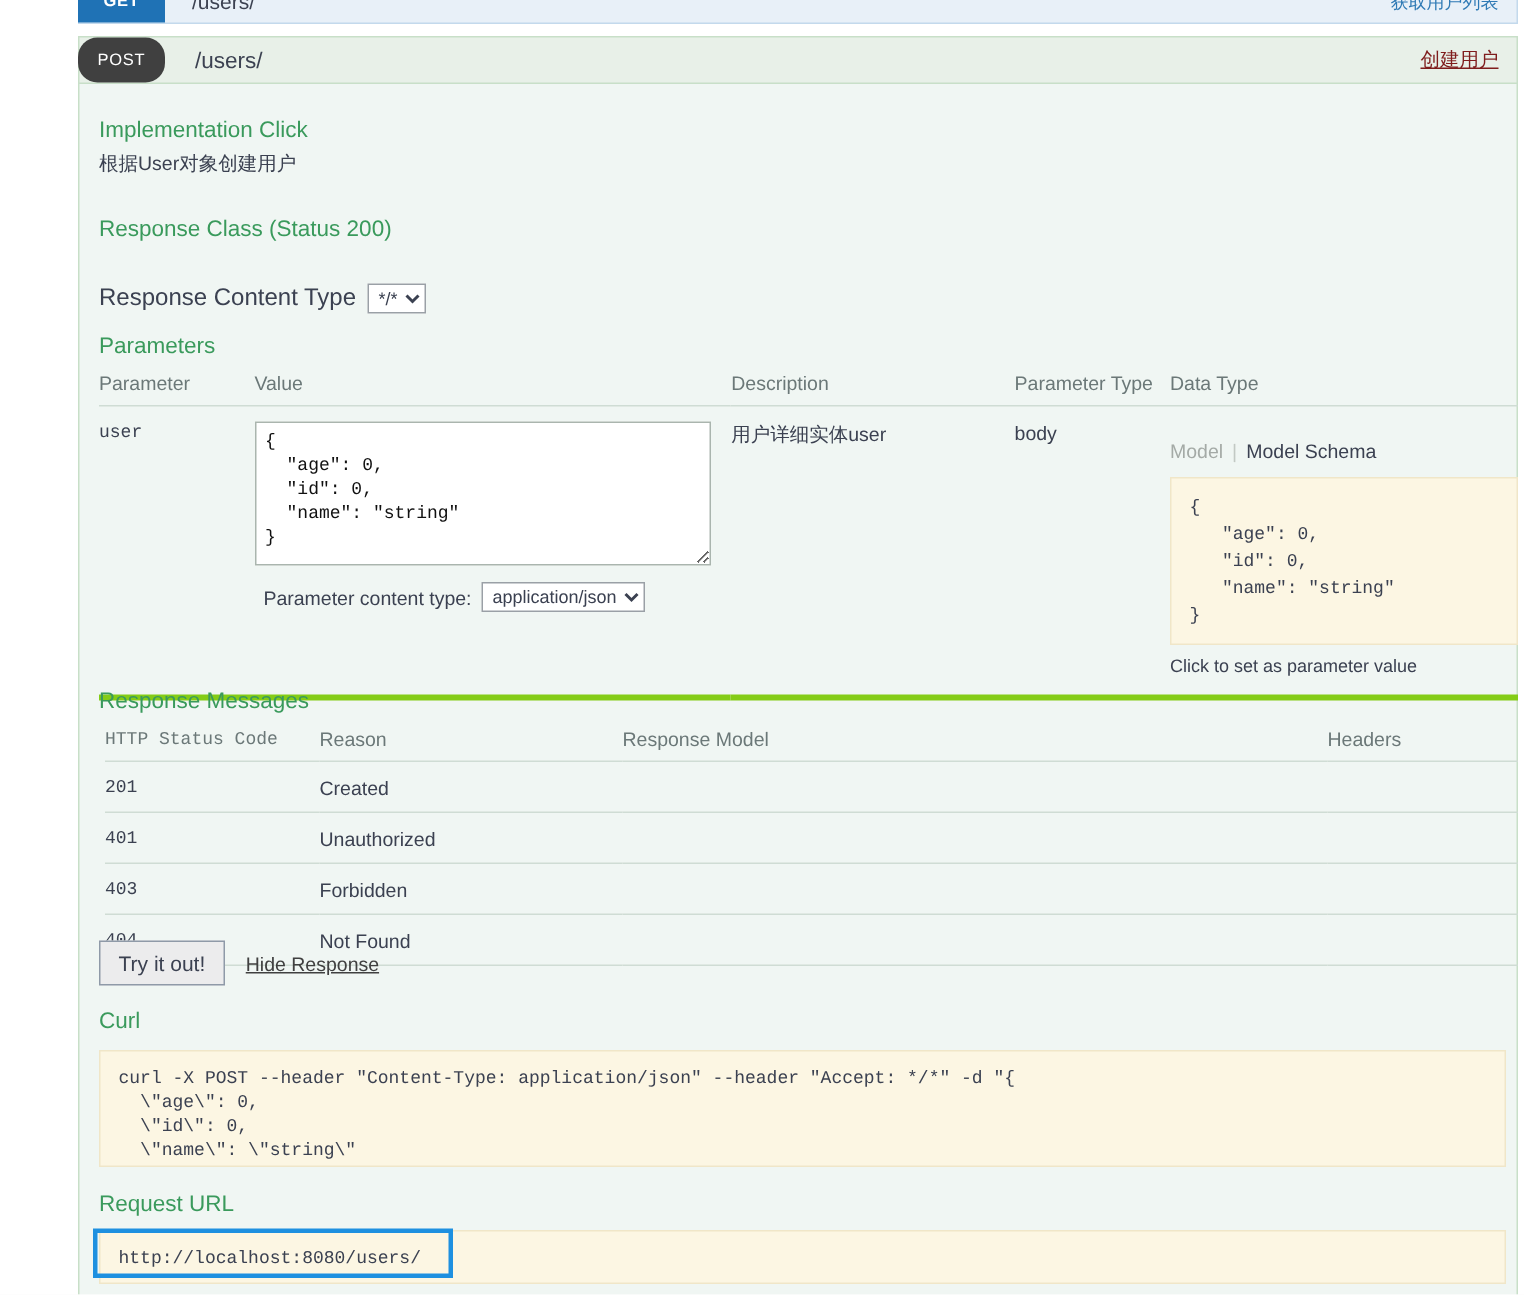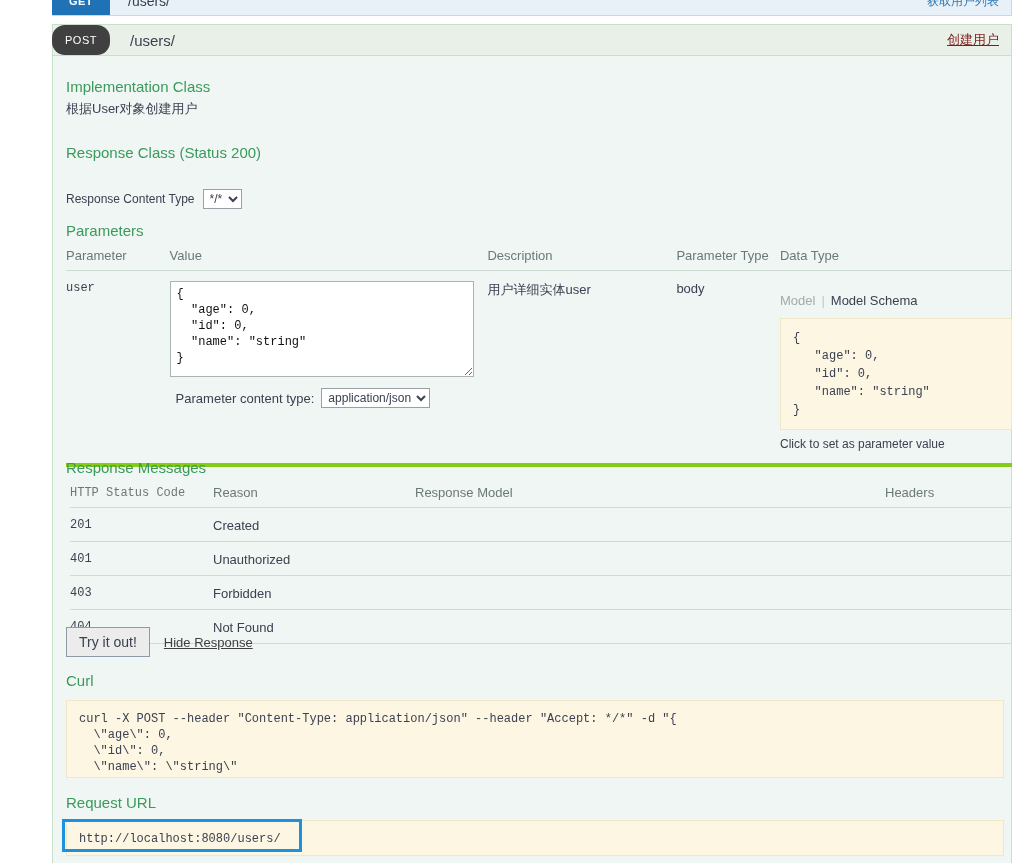--- a/index.html
+++ b/index.html
@@ -129,21 +129,21 @@
     position: absolute; left: 66px; top: 100px;
     font-size: 13px; color: #3b4151;
   }
 
   
   .resp-class-title { position: absolute; left: 66px; top: 144px; }
   .resp-ct-row {
     position: absolute; left: 66px; top: 189px;
     display: flex; align-items: center;
   }
-  .resp-ct-label { font-size: 12px; color: #3b4151; margin-right: 8px; }
+  .resp-ct-label { font-size: 16px; color: #3b4151; margin-right: 8px; }
   select.mini {
     font-family: "Liberation Sans", sans-serif;
     font-size: 12px;
     padding: 1px 2px;
     border: 1px solid #9aa0a6;
     background: #ffffff;
     color: #3b4151;
   }
 
   
@@ -317,21 +317,21 @@
   </div>
 
   <div class="op-post-head">
     <span class="verb">POST</span>
     <span class="path">/users/</span>
     <span class="summary">创建用户</span>
   </div>
 
   <div class="op-body"></div>
 
-  <h4 class="section impl-notes-title">Implementation Class</h4>
+  <h4 class="section impl-notes-title">Implementation Click</h4>
   <div class="impl-notes-text">根据User对象创建用户</div>
 
   <h4 class="section resp-class-title">Response Class (Status 200)</h4>
   <div class="resp-ct-row">
     <span class="resp-ct-label">Response Content Type</span>
     <select class="mini">
       <option>*/*</option>
     </select>
   </div>
 

